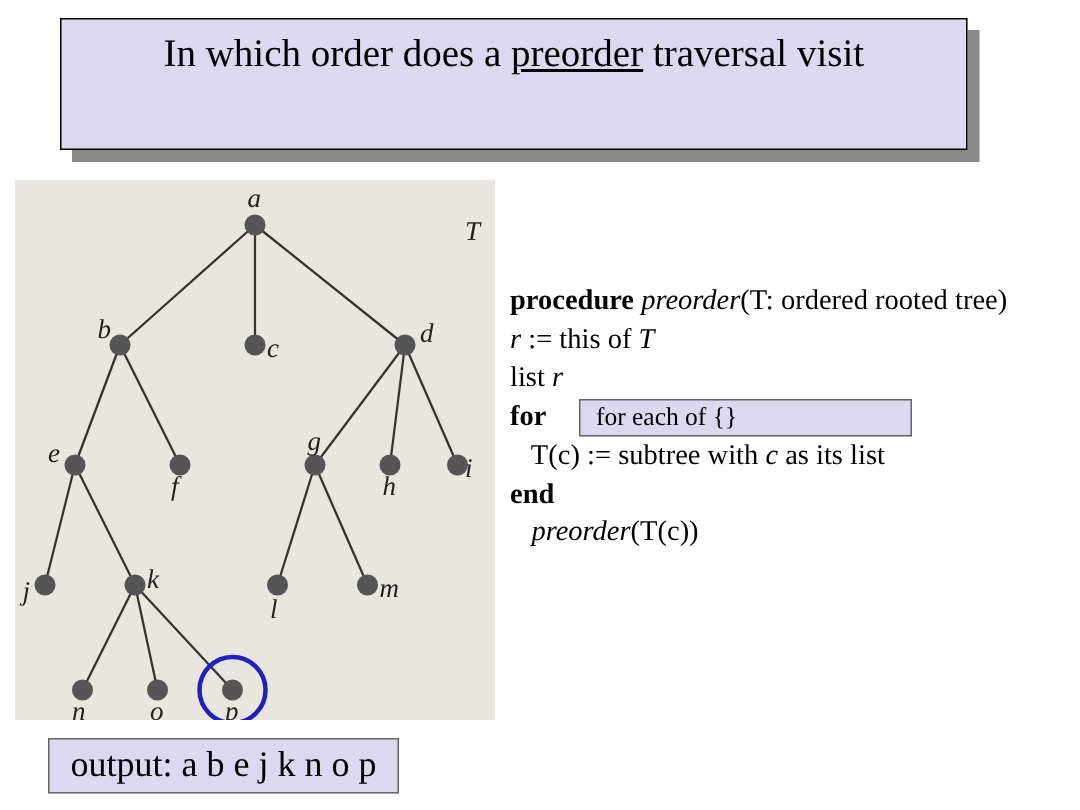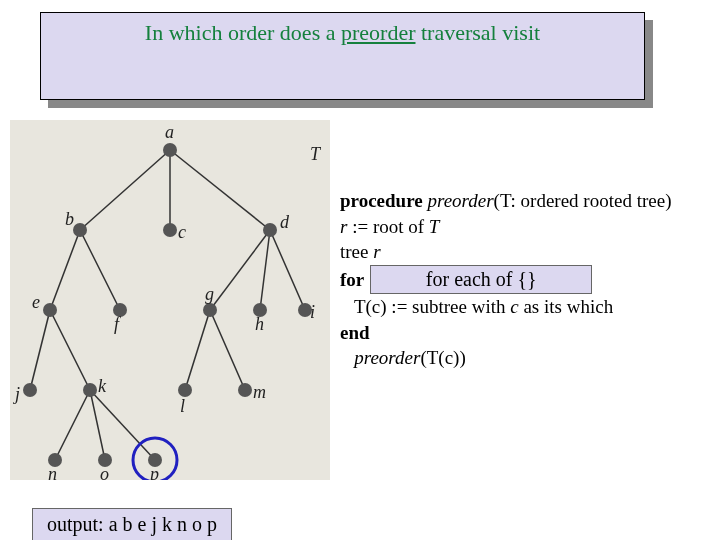--- a/index.html
+++ b/index.html
@@ -26,23 +26,23 @@
     top: 12px;
     width: 605px;
     height: 88px;
     background: #dcd8f0;
     border: 1px solid #000;
     text-align: center;
     box-sizing: border-box;
     padding: 6px 10px 0 10px;
   }
   .title-line {
-    font-size: 22px;
+    font-size: 26px;
     line-height: 1.3;
-    color: #15803d;
+    color: #000000;
   }
   .underline { text-decoration: underline; }
   .tree-area {
     position: absolute;
     left: 10px;
     top: 120px;
     width: 320px;
     height: 360px;
   }
   .tree-area svg { width: 320px; height: 360px; }
@@ -55,34 +55,34 @@
     line-height: 1.35;
   }
   .pseudocode .bold { font-weight: bold; }
   .pseudocode .italic { font-style: italic; }
   .pc-line { white-space: pre; }
   .highlight-box {
     display: inline-block;
     background: #dcd8f0;
     border: 1px solid #666;
     padding: 0 10px;
-    margin-left: 6px;
-    font-size: 20px;
+    margin-left: 22px;
+    font-size: 17px;
     vertical-align: baseline;
     min-width: 200px;
-    text-align: center;
+    text-align: left;
   }
   .output-box {
     position: absolute;
     left: 32px;
-    top: 508px;
+    top: 492px;
     background: #dcd8f0;
     border: 1px solid #666;
     padding: 4px 14px;
-    font-size: 20px;
+    font-size: 24px;
   }
 </style>
 </head>
 <body>
 
 <div class="title-shadow"></div>
 <div class="title-box">
   <div class="title-line">
     <span>In which order does a </span><span class="underline">preorder</span><span> traversal visit</span>
   </div>
@@ -154,23 +154,23 @@
     <text x="243" y="278">m</text>
     <text x="38" y="360">n</text>
     <text x="90" y="360">o</text>
     <text x="140" y="360">p</text>
   </g>
 </svg>
 </div>
 
 <div class="pseudocode">
   <div class="pc-line"><span class="bold">procedure</span> <span class="italic">preorder</span><span>(T: ordered rooted tree)</span></div>
-  <div class="pc-line"><span class="italic">r</span><span> := root of </span><span class="italic">T</span></div>
-  <div class="pc-line"><span>tree </span><span class="italic">r</span></div>
+  <div class="pc-line"><span class="italic">r</span><span> := this of </span><span class="italic">T</span></div>
+  <div class="pc-line"><span>list </span><span class="italic">r</span></div>
   <div class="pc-line"><span class="bold">for</span><span class="highlight-box">for each of {}</span></div>
-  <div class="pc-line"><span>   T(c) := subtree with </span><span class="italic">c</span><span> as its which</span></div>
+  <div class="pc-line"><span>   T(c) := subtree with </span><span class="italic">c</span><span> as its list</span></div>
   <div class="pc-line"><span class="bold">end</span></div>
   <div class="pc-line"><span>   </span><span class="italic">preorder</span><span>(T(c))</span></div>
 </div>
 
 <div class="output-box">
   <span>output: a b e j k n o p</span>
 </div>
 
 </body></html>

